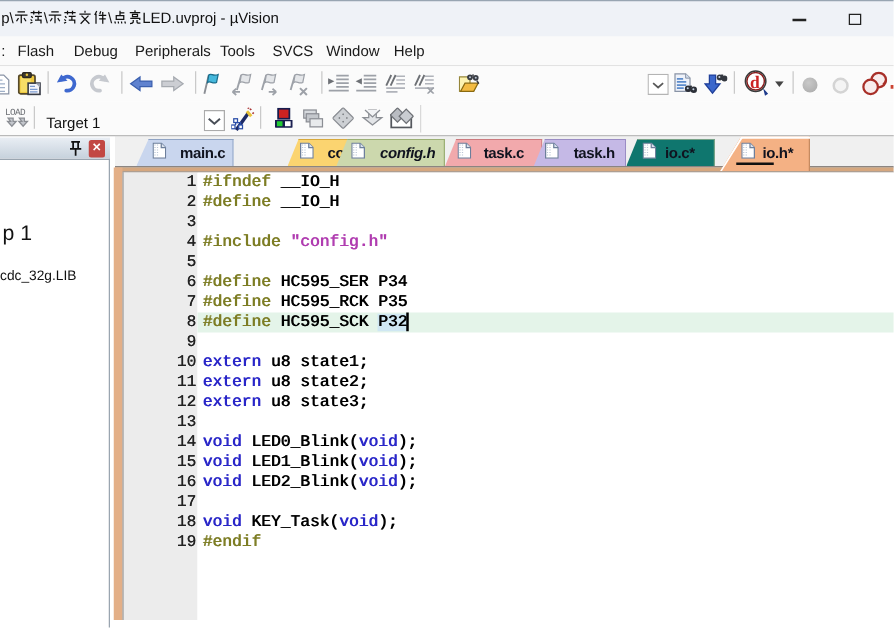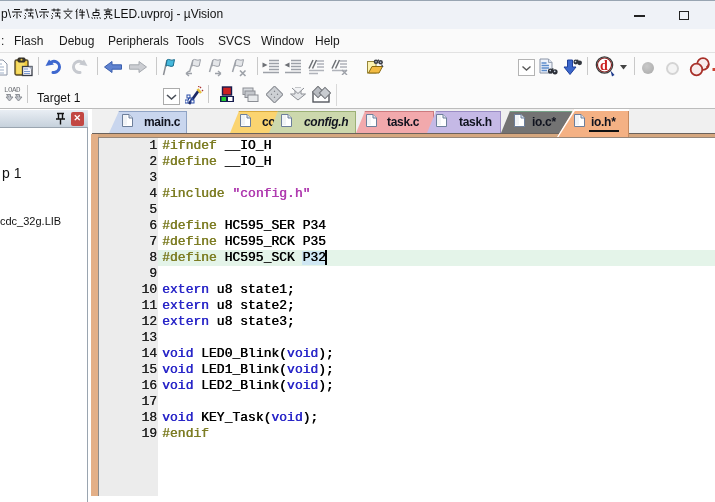--- a/index.html
+++ b/index.html
@@ -14,21 +14,21 @@
 .menu{top:34px;font-size:12px;color:#1a1a1a;}
 #toolbar1{left:0;top:53px;width:715px;height:28px;background:#fbfbfb;}
 #toolbar2{left:0;top:81px;width:715px;height:27px;background:#fbfbfb;border-bottom:1px solid #b9b9b9;}
 .vsep1{top:57px;width:1px;height:18px;background:#c9c9c9;}
 .vsep2{top:85px;width:1px;height:18px;background:#c9c9c9;}
 
 #projhdr{left:0;top:110px;width:88px;height:17px;background:linear-gradient(#e9eef4,#c6d1dc);}
 #projx{left:71px;top:112px;width:13px;height:14px;background:#c24743;border-radius:2px;}
 #projx:after{content:"✕";position:absolute;left:2.5px;top:1px;color:#fff;font-size:9px;font-weight:bold;}
 #projbody{left:0;top:127px;width:87px;height:375px;background:#fff;border-top:1px solid #9aa5b0;border-right:1px solid #9aa5b0;}
-#ptext1{left:2px;top:165px;font-size:14px;color:#111;}
+#ptext1{left:2px;top:177px;font-size:17px;color:#111;}
 #ptext2{left:0px;top:215px;font-size:11px;color:#111;}
 
 #tabstrip{left:92px;top:108px;width:623px;height:25px;background:#f0f0f0;border-top:1px solid #bcbcbc;}
 #darkline{left:92px;top:133px;width:623px;height:1px;background:#6b625c;}
 #tantop{left:92px;top:134px;width:623px;height:3px;background:#d5a77f;}
 #tantopedge{left:92px;top:137px;width:623px;height:1px;background:#97877a;}
 #tanleft{left:91px;top:134px;width:7px;height:362px;background:#e3af87;}
 #tanleftedge{left:98px;top:138px;width:1px;height:358px;background:#8c8c8c;}
 #gutter{left:99px;top:138px;width:59px;height:358px;background:#ececec;}
 #codearea{left:158px;top:138px;width:557px;height:358px;background:#fff;}
@@ -297,27 +297,27 @@
         <use href="#docico"></use>
       </svg>
  <span class="tabtxt" style="left:31px;">task.c</span>
     </div>
 <div class="abs tab" style="left:427px;width:74px;background:#c5b9e6;clip-path:polygon(0 100%,9px 0,100% 0,100% 100%);box-shadow:inset 0 1px 0 #9a8cc4,inset -1px 0 0 #9a8cc4;">
  <svg class="tabicon" style="left:9px;" viewBox="0 0 11 13">
         <use href="#docico"></use>
       </svg>
  <span class="tabtxt" style="left:32px;">task.h</span>
     </div>
-<div class="abs tab" style="left:501px;width:71px;background:#737373;clip-path:polygon(0 100%,9px 0,100% 0,100% 100%);box-shadow:inset 0 1px 0 #76a287,inset -1px 0 0 #76a287;">
+<div class="abs tab" style="left:501px;width:71px;background:#0f766e;clip-path:polygon(0 100%,9px 0,100% 0,100% 100%);box-shadow:inset 0 1px 0 #76a287,inset -1px 0 0 #76a287;">
  <svg class="tabicon" style="left:13px;" viewBox="0 0 11 13">
         <use href="#docico"></use>
       </svg>
  <span class="tabtxt" style="left:31px;">io.c*</span>
     </div>
-<div class="abs" style="z-index:3;left:557px;top:109px;width:72px;height:28px;background:#f4b184;clip-path:polygon(0 100%,17px 0,100% 0,100% 100%);box-shadow:inset 0 2px 0 #fff,inset -1px 0 0 #c58a60;">
+<div class="abs" style="z-index:3;left:576px;top:109px;width:72px;height:28px;background:#f4b184;clip-path:polygon(0 100%,17px 0,100% 0,100% 100%);box-shadow:inset 0 2px 0 #fff,inset -1px 0 0 #c58a60;">
       <svg style="position:absolute;left:0;top:0" width="20" height="28">
         <path d="M0.5 28 L17.5 1" stroke="#fff" stroke-width="1.6" fill="none"></path>
       </svg>
  <svg class="tabicon" style="left:17px;top:5px;" viewBox="0 0 11 13">
         <use href="#docico"></use>
       </svg>
  <span class="tabtxt" style="left:34px;top:6px;font-weight:bold;">io.h*</span>
     </div>
 <div class="abs" style="z-index:4;left:589px;top:130px;width:30px;height:2px;background:#111;"></div>
 </div>

